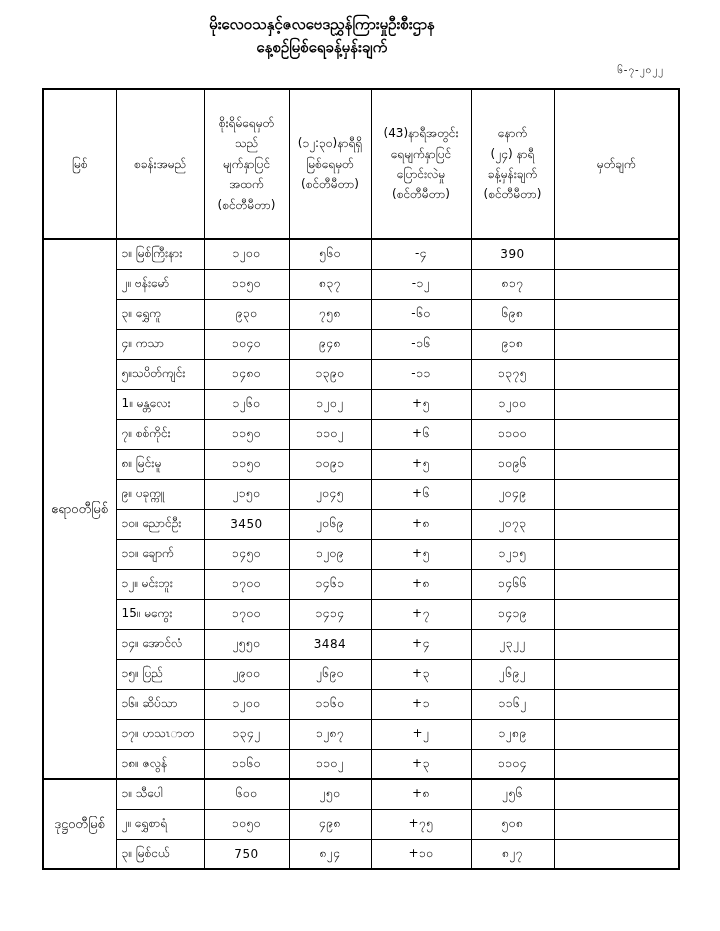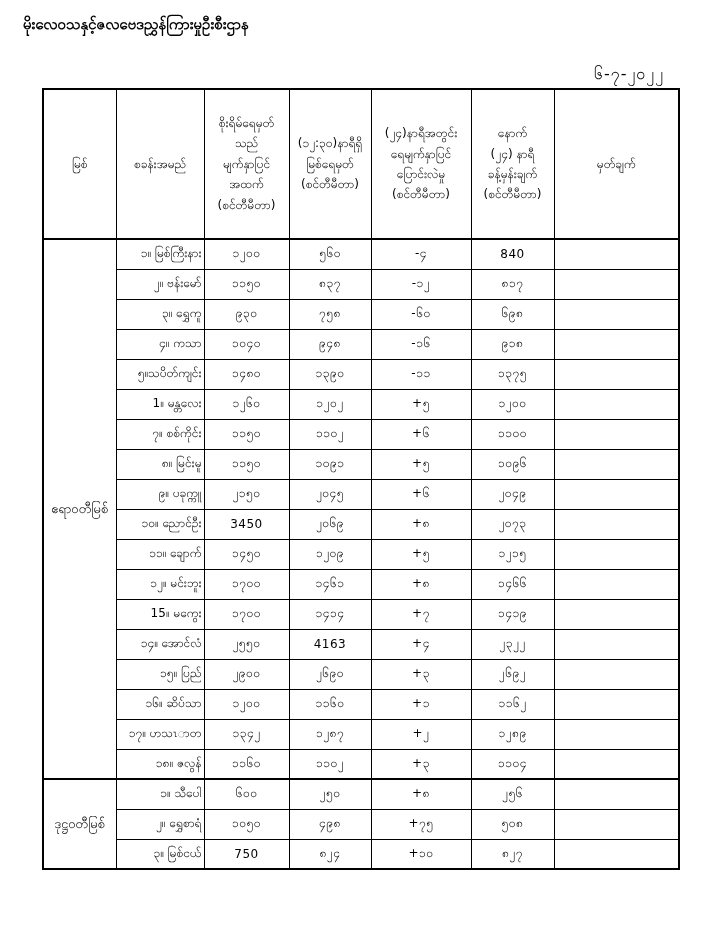--- a/index.html
+++ b/index.html
@@ -6,29 +6,28 @@
   body {
     width:720px; height:931px;
     background:#ffffff;
     font-family:"DejaVu Sans", sans-serif;
     color:#000;
     position:relative;
     overflow:hidden;
   }
   .title-block {
     position:absolute; top:13px; left:0; width:644px;
-    text-align:left;
-    padding-left:23px;
+    text-align:center;
   }
   .title-line {
     font-size:15px; font-weight:bold; line-height:1.55;
   }
   .report-date {
     position:absolute; top:63px; right:56px;
-    font-size:16px; letter-spacing:1px;text-align:right;
+    font-size:10px; letter-spacing:1px;text-align:right;
   }
   table.forecast {
     position:absolute; left:42px; top:88px;
     border-collapse:collapse; table-layout:fixed;
     width:636px;
     border:2px solid #000;
   }
   col.c-river    { width:73px; }
   col.c-station  { width:88px; }
   col.c-danger   { width:85px; }
@@ -46,36 +45,37 @@
   }
   thead tr { height:150px; }
   tbody tr { height:30px; }
   th {
     font-weight:normal;
     white-space:pre-line;
     line-height:1.7;
   }
   thead th { border-bottom:2px solid #000; }
   td.station {
-    text-align:right;
+    text-align:left;
     padding-left:5px;
     white-space:nowrap;
   }
   td.river-label {
     font-weight:normal;
     font-size:13px;
   }
   tr.group-start td { border-top:2px solid #000; }
   td.num { letter-spacing:0.5px; }
 </style>
 </head>
 <body>
 
 <div class="title-block">
   <div class="title-line">မိုးလေဝသနှင့်ဇလဗေဒညွှန်ကြားမှုဦးစီးဌာန</div>
+  <div class="title-line">နေ့စဉ်မြစ်ရေခန့်မှန်းချက်</div>
 </div>
 
 <div class="report-date">၆-၇-၂၀၂၂</div>
 
 <table class="forecast">
   <colgroup>
     <col class="c-river">
       <col class="c-station">
       <col class="c-danger">
       <col class="c-level">
@@ -88,39 +88,39 @@
       <th>မြစ်</th>
       <th>စခန်းအမည်</th>
       <th>စိုးရိမ်ရေမှတ်
 သည်
 မျက်နှာပြင်
 အထက်
 (စင်တီမီတာ)</th>
       <th>(၁၂:၃၀)နာရီရှိ
 မြစ်ရေမှတ်
 (စင်တီမီတာ)</th>
-      <th>(၂၄)နာရီအတွင်း
+      <th>(43)နာရီအတွင်း
 ရေမျက်နှာပြင်
 ပြောင်းလဲမှု
 (စင်တီမီတာ)</th>
       <th>နောက်
 (၂၄) နာရီ
 ခန့်မှန်းချက်
 (စင်တီမီတာ)</th>
       <th>မှတ်ချက်</th>
     </tr>
   </thead>
   <tbody>
     <tr>
       <td class="river-label" rowspan="18">ဧရာဝတီမြစ်</td>
       <td class="station">၁။ မြစ်ကြီးနား</td>
       <td class="num">၁၂၀၀</td>
       <td class="num">၅၆၀</td>
       <td class="num">-၄</td>
-      <td class="num">840</td>
+      <td class="num">390</td>
       <td></td>
     </tr>
     <tr>
       <td class="station">၂။ ဗန်းမော်</td>
       <td class="num">၁၁၅၀</td>
       <td class="num">၈၃၇</td>
       <td class="num">-၁၂</td>
       <td class="num">၈၁၇</td>
       <td></td>
     </tr>
@@ -208,21 +208,21 @@
       <td class="station">15။ မကွေး</td>
       <td class="num">၁၇၀၀</td>
       <td class="num">၁၄၁၄</td>
       <td class="num">+၇</td>
       <td class="num">၁၄၁၉</td>
       <td></td>
     </tr>
     <tr>
       <td class="station">၁၄။ အောင်လံ</td>
       <td class="num">၂၅၅၀</td>
-      <td class="num">4163</td>
+      <td class="num">3484</td>
       <td class="num">+၄</td>
       <td class="num">၂၃၂၂</td>
       <td></td>
     </tr>
     <tr>
       <td class="station">၁၅။ ပြည်</td>
       <td class="num">၂၉၀၀</td>
       <td class="num">၂၆၉၀</td>
       <td class="num">+၃</td>
       <td class="num">၂၆၉၂</td>

